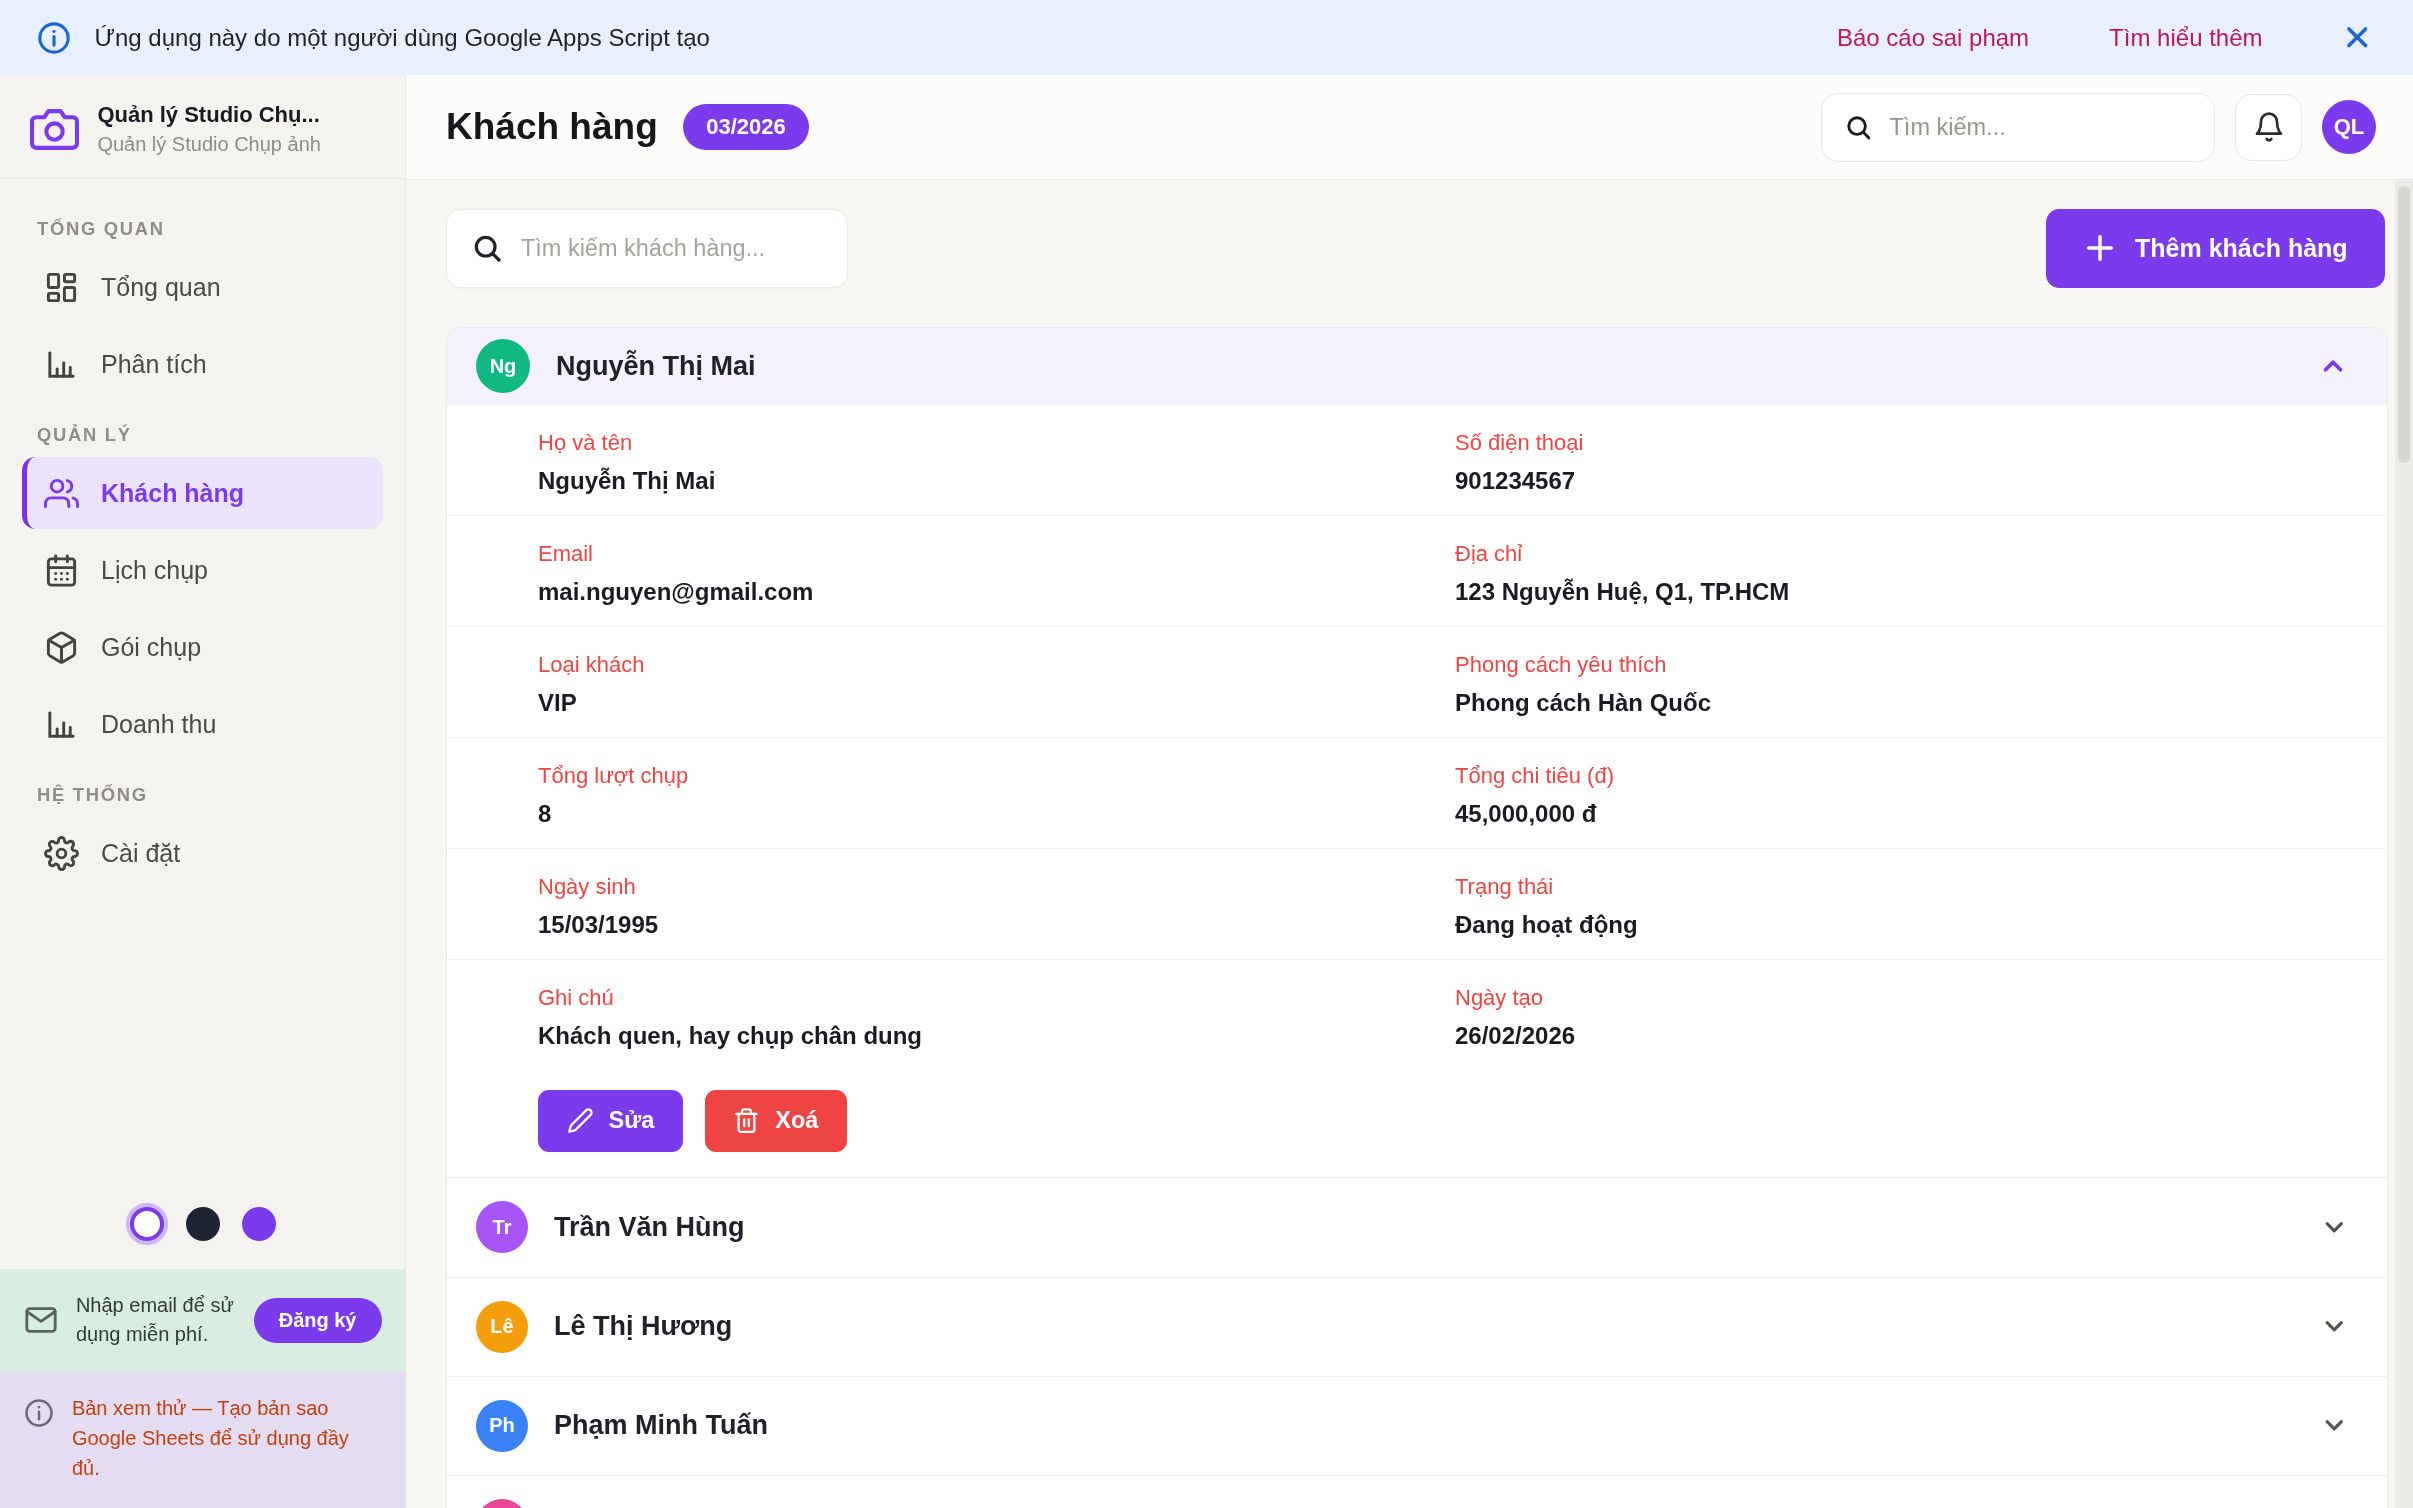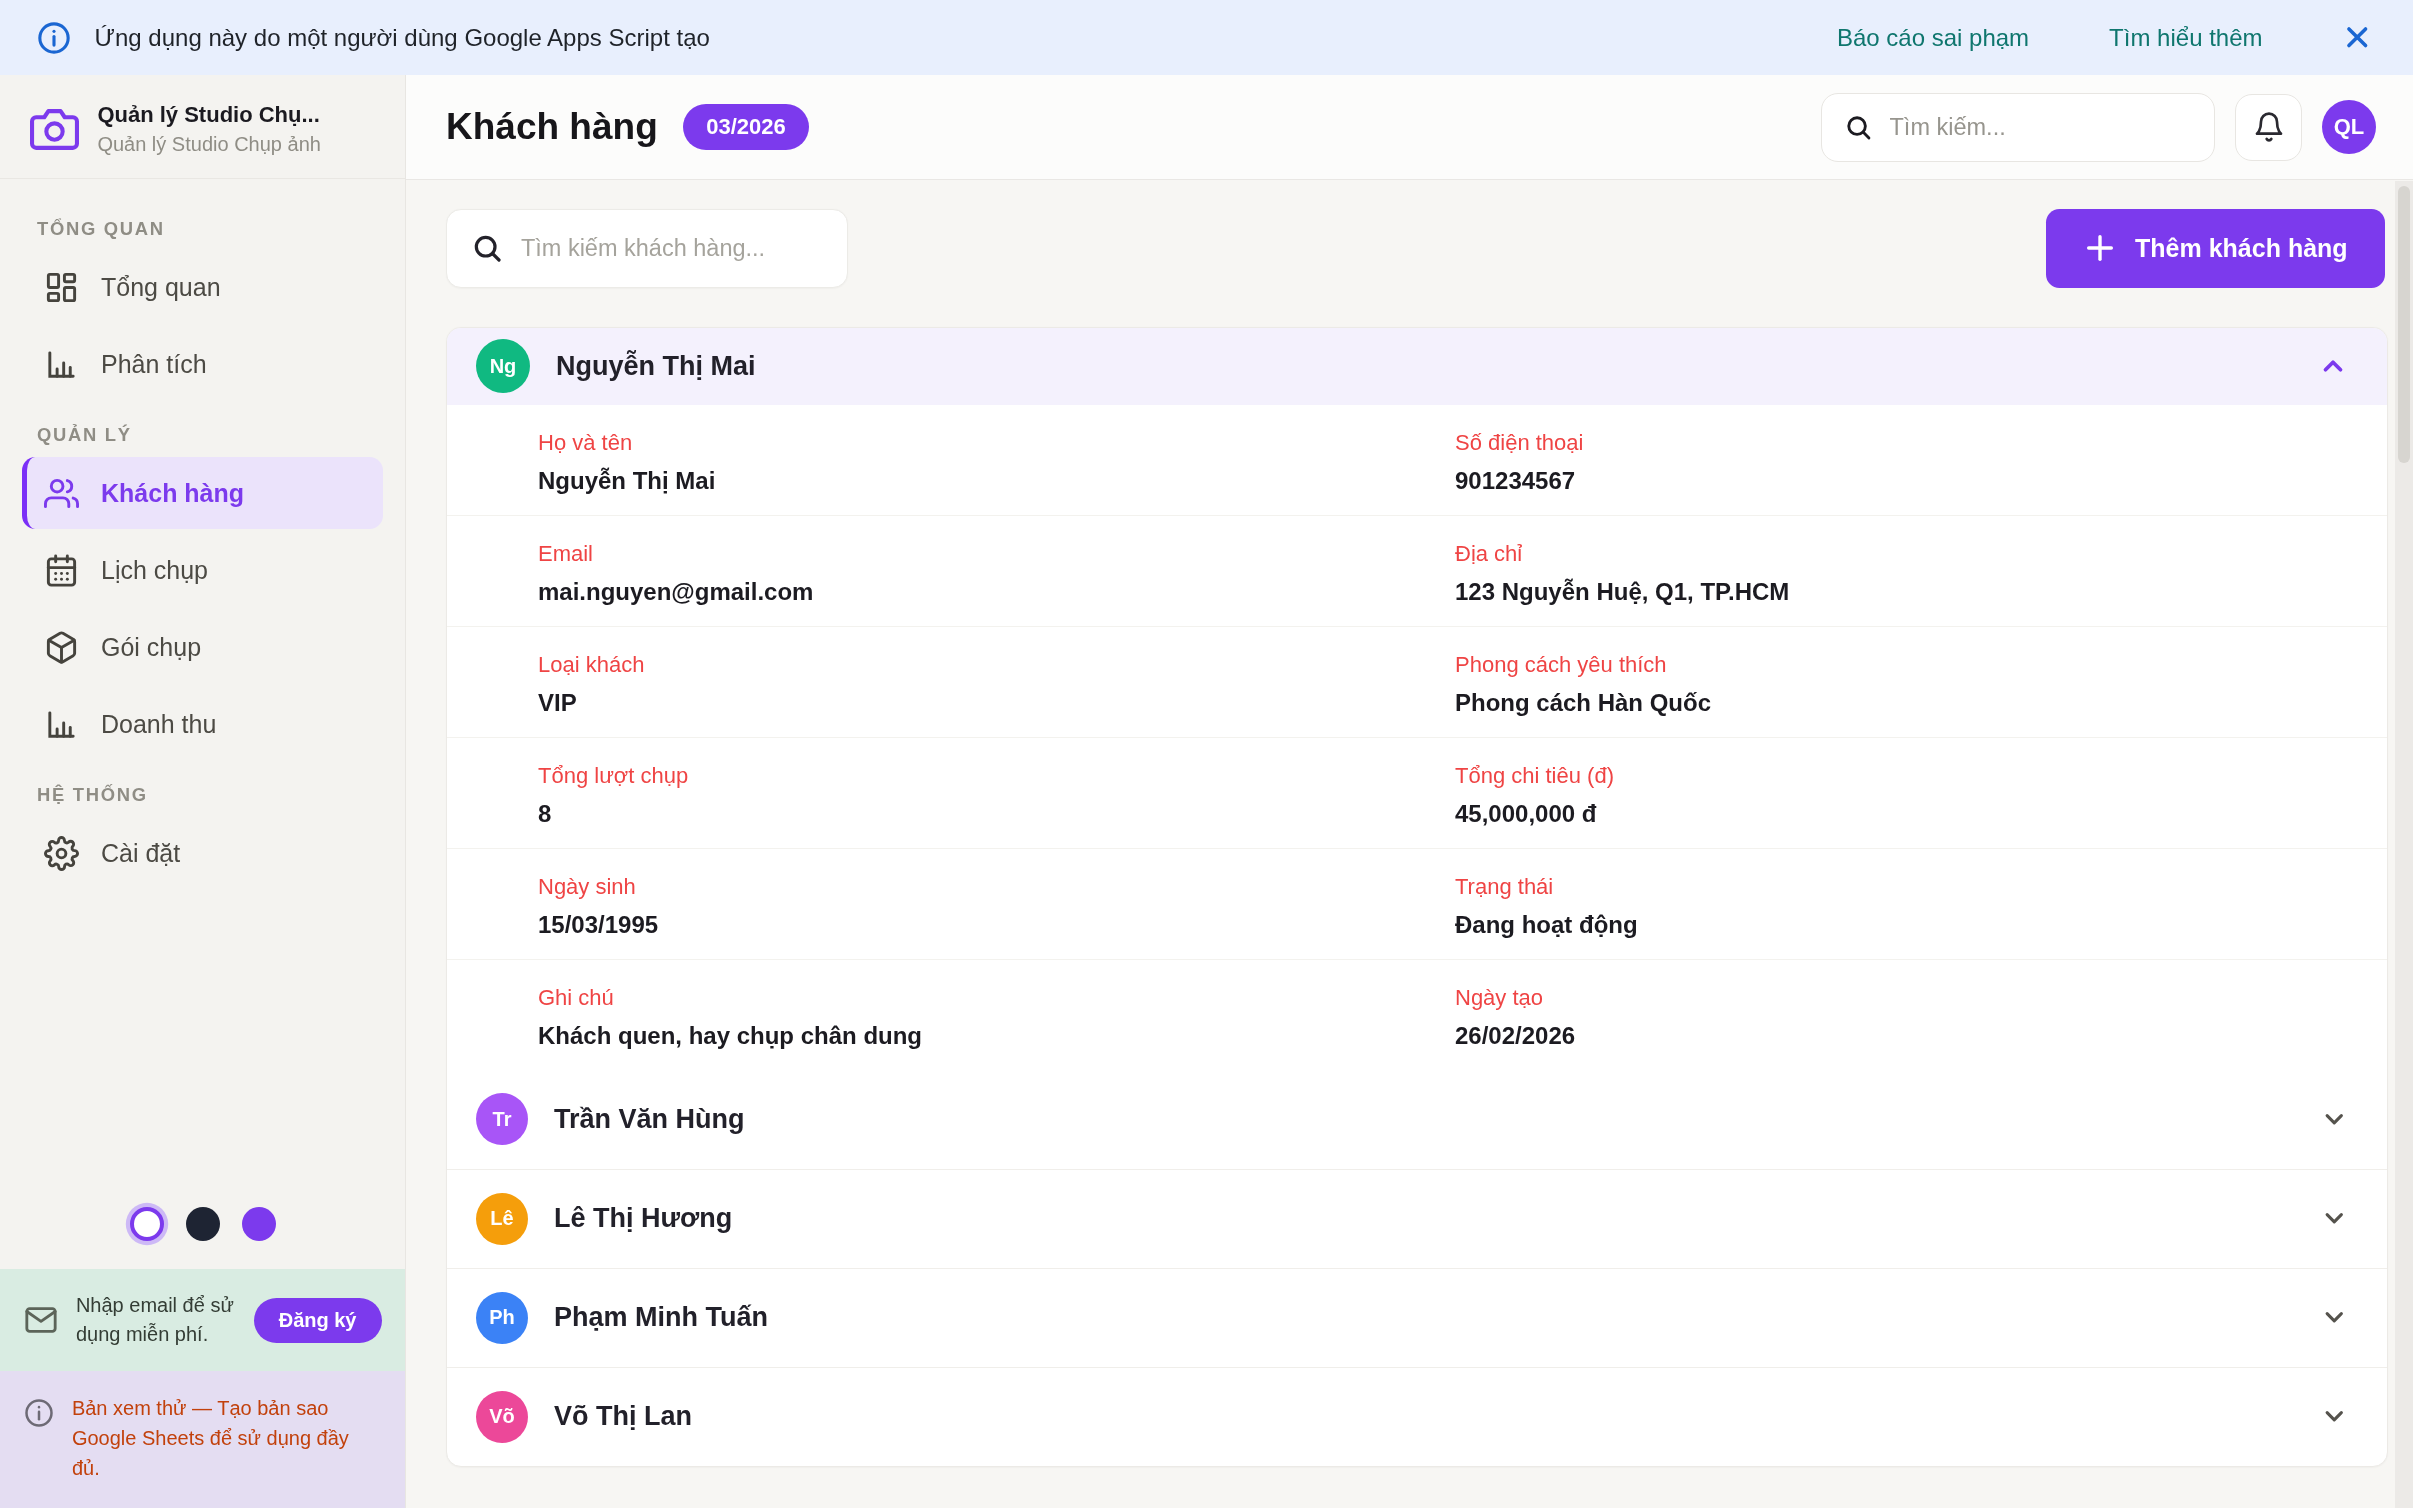--- a/index.html
+++ b/index.html
@@ -14,21 +14,21 @@
 
   
   .banner {
     height:75px; background:#e8effd;
     display:flex; align-items:center; justify-content:space-between;
     padding:0 37px 0 37px;
   }
   .banner-left { display:flex; align-items:center; gap:23.5px; }
   .banner-text { font-size:24px; color:#1f2329; }
   .banner-right { display:flex; align-items:center; gap:80px; padding-right:5px; }
-  .banner-link { font-size:24px; color:#0f766e; font-weight:500; cursor:pointer; text-decoration:none; }
+  .banner-link { font-size:24px; color:#be185d; font-weight:500; cursor:pointer; text-decoration:none; }
   .banner-close { color:#1a66d2; cursor:pointer; display:flex; }
 
   
   .app { display:flex; height:1433px; }
 
   
   .sidebar {
     width:406px; min-width:406px; background:#f4f3f0;
     border-right:0.8px solid #e8e6e2;
     display:flex; flex-direction:column;
@@ -463,20 +463,41 @@
           <div>
               <div class="f-label">Ghi chú</div>
                <div class="f-value">Khách quen, hay chụp chân dung</div>
             </div>
           <div>
               <div class="f-label">Ngày tạo</div>
                <div class="f-value">26/02/2026</div>
             </div>
         </div>
 
+        <div class="actions">
+          <button class="act-btn edit-btn">
+            <span>
+              <svg width="27" height="27" viewBox="0 0 24 24" fill="none" stroke="currentColor" stroke-width="2" stroke-linecap="round" stroke-linejoin="round">
+                <path d="M17 3a2.828 2.828 0 1 1 4 4L7.5 20.5 2 22l1.5-5.5L17 3z"></path>
+              </svg>
+            </span>
+            <span>Sửa</span>
+          </button>
+          <button class="act-btn del-btn">
+            <span>
+              <svg width="27" height="27" viewBox="0 0 24 24" fill="none" stroke="currentColor" stroke-width="2" stroke-linecap="round" stroke-linejoin="round">
+                <polyline points="3 6 5 6 21 6"></polyline>
+                  <path d="M19 6v14a2 2 0 0 1-2 2H7a2 2 0 0 1-2-2V6m3 0V4a2 2 0 0 1 2-2h4a2 2 0 0 1 2 2v2"></path>
+                <line x1="10" y1="11" x2="10" y2="17"></line>
+                  <line x1="14" y1="11" x2="14" y2="17"></line>
+              </svg>
+            </span>
+            <span>Xoá</span>
+          </button>
+        </div>
 
         <div class="cust-row" style="border-top:none;">
           <span class="cust-avatar" style="background: rgb(168, 85, 247);">Tr</span>
           <span class="cust-name">Trần Văn Hùng</span>
           <span class="chev">
             <svg width="28.5" height="28.5" viewBox="0 0 24 24" fill="none" stroke="currentColor" stroke-width="2.6" stroke-linecap="round" stroke-linejoin="round">
                 <polyline points="6 9 12 15 18 9"></polyline>
               </svg>
           </span>
         </div>

